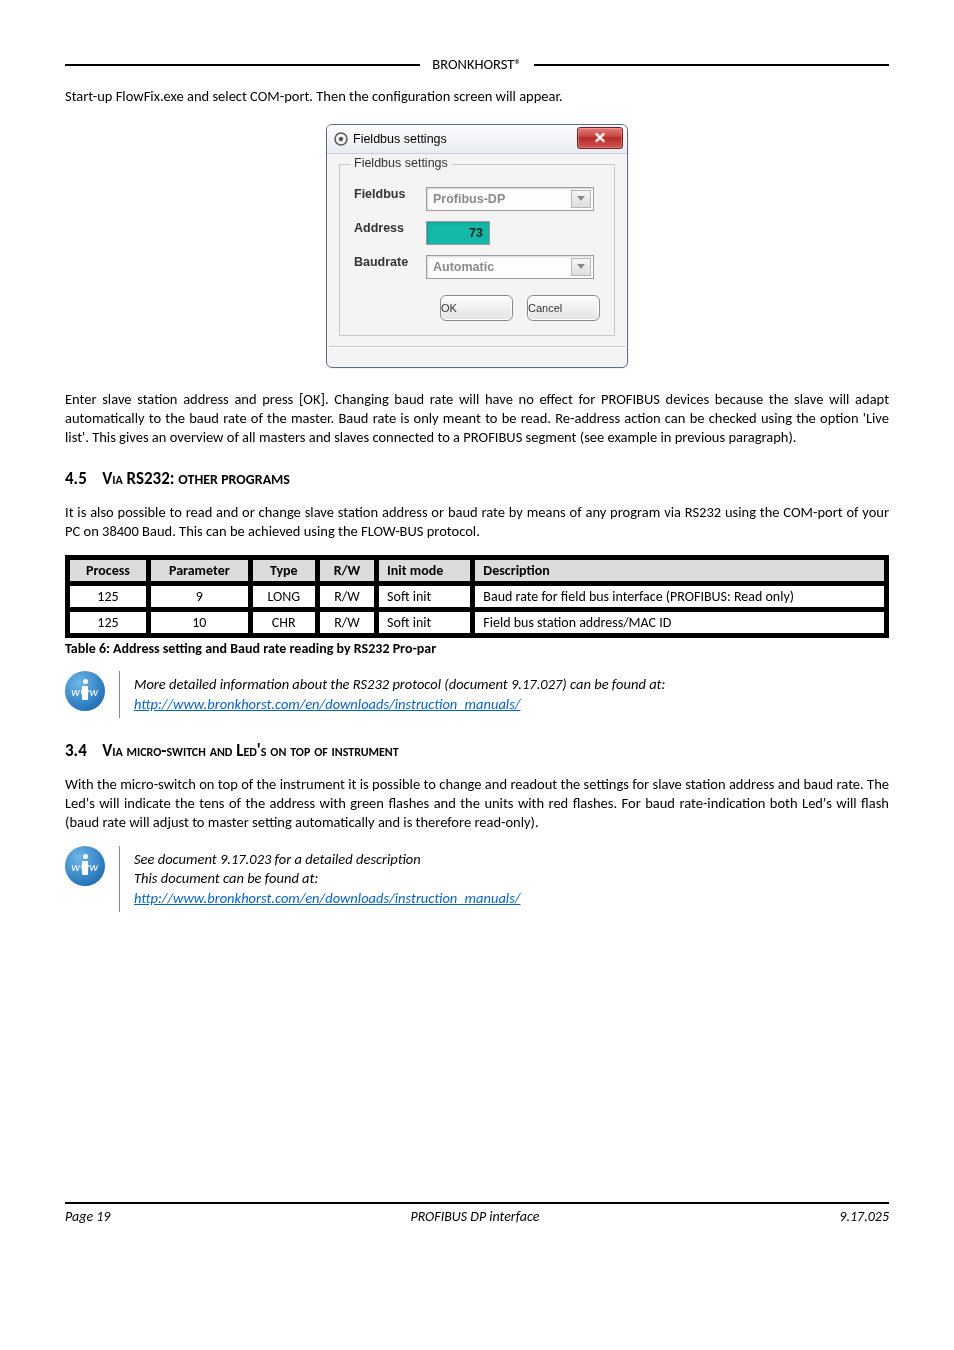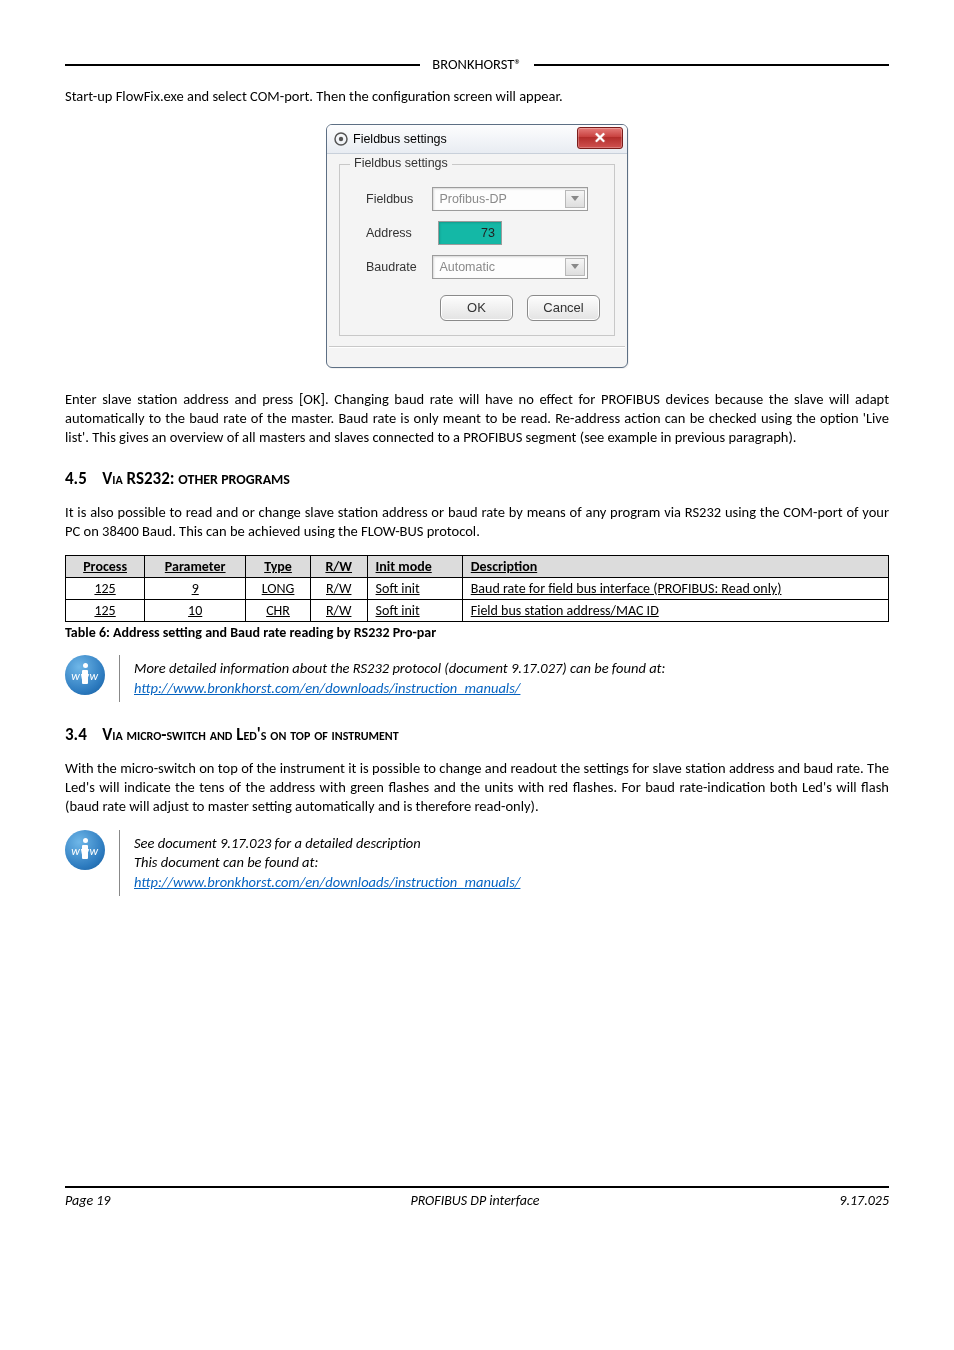--- a/index.html
+++ b/index.html
@@ -101,22 +101,23 @@
     position: absolute;
     top: -9px;
     left: 10px;
     background: #f4f4f4;
     padding: 0 4px;
     font-size: 12.5px;
     color: #333;
   }
   .form-row {
     display: flex;
-    align-items: center;
-    margin: 10px 12px;
+    align-items: flex-start;
+    margin: 10px 0;
+    font-weight: bold;
   }
   .form-label {
     width: 72px;
     color: #333;
   }
   .combo, .num-input {
     border: 1px solid #9c9c9c;
     background: #14b8a6;
     box-shadow: inset 1px 1px 2px rgba(0,0,0,0.15);
     height: 22px;
@@ -142,22 +143,22 @@
     gap: 14px;
     justify-content: flex-start;
     padding-left: 86px;
     margin-top: 16px;
   }
   .win-btn {
     width: 76px; height: 24px;
     border: 1px solid #8a8a8a;
     background: linear-gradient(#fdfdfd,#e3e3e3);
     border-radius: 6px;
-    display: flex; align-items: center; justify-content: center;
-    font-size: 13px;
+    display: flex; align-items: center; 
+    font-size: 11px;
     color: #333;
     box-shadow: inset 0 0 0 1px #fff;
   }
   .statusbar {
     height: 18px;
     border-top: 1px solid #c8c8c8;
     margin: 0 2px 2px 2px;
     background: #f4f4f4;
     box-shadow: inset 0 1px 0 #fff;
   }
@@ -168,24 +169,23 @@
   }
   .sec-no { font-weight: bold; }
   .sec-main { font-variant: small-caps; font-weight: bold; }
   .sec-tail { font-variant: small-caps; font-weight: bold; }
   table.data {
     border-collapse: collapse;
     width: 100%;
     font-size: 14px;
   }
   table.data th, table.data td {
-    border: 1px solid #000000;
+    border: 5px solid #000000;
     padding: 2px 8px;
     text-align: left;
-    text-decoration: underline;
   }
   table.data th {
     background: #dcdcdc;
     font-weight: bold;
   }
   table.data td.center, table.data th.center { text-align: center; }
   .table-caption {
     font-weight: bold;
     font-size: 14px;
     margin-top: 2px;

